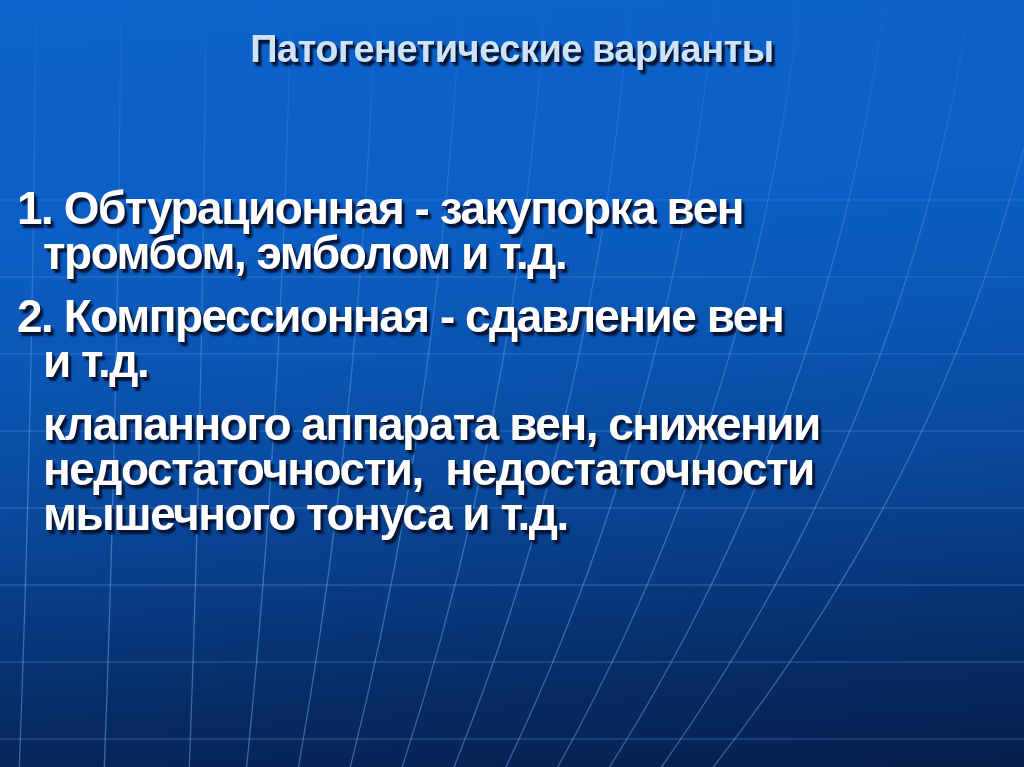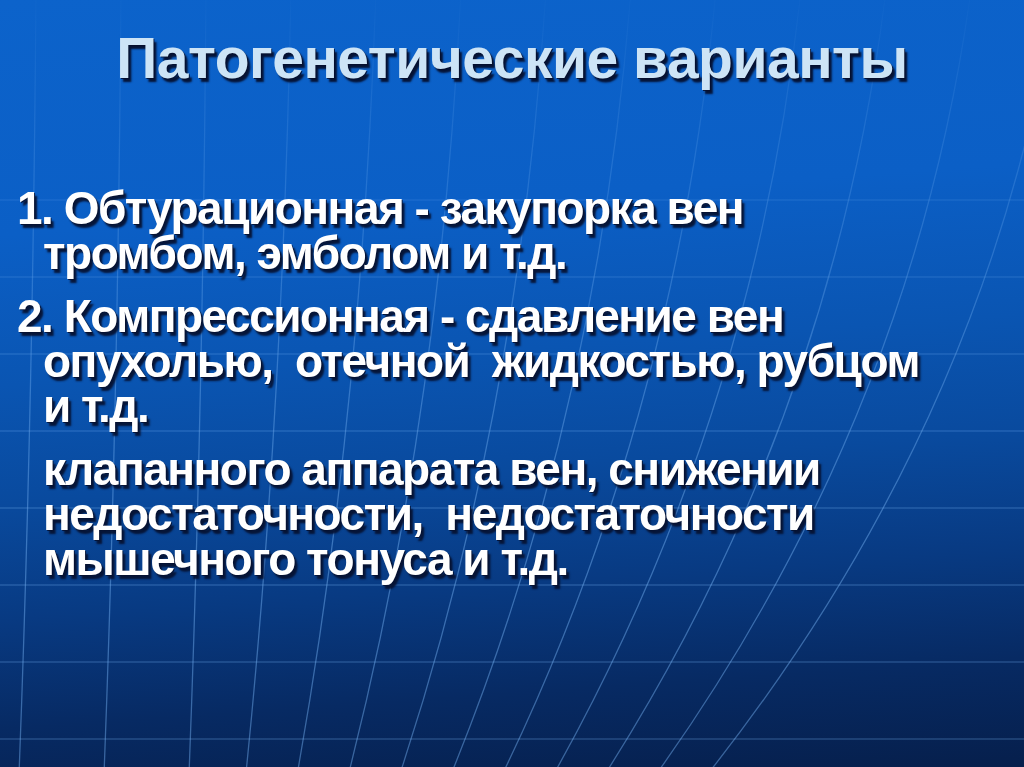--- a/index.html
+++ b/index.html
@@ -18,23 +18,23 @@
       #061f4c 100%);
   }
   .grid{
     position:absolute;left:0;top:0;width:1024px;height:767px;
     pointer-events:none;
     -webkit-mask-image:linear-gradient(180deg,rgba(0,0,0,0.06) 0%,rgba(0,0,0,0.45) 20%,rgba(0,0,0,0.8) 45%,#000 70%);
     mask-image:linear-gradient(180deg,rgba(0,0,0,0.06) 0%,rgba(0,0,0,0.45) 20%,rgba(0,0,0,0.8) 45%,#000 70%);
   }
   .title{
     position:absolute;
-    left:0;right:0;top:28px;
+    left:0;right:0;top:19px;
     text-align:center;
-    font-size:57px;
+    font-size:38px;
     font-weight:700;
     line-height:60px;
     letter-spacing:-0.5px;
     text-shadow:3px 4px 2px rgba(5,15,45,0.95),1px 1px 0 rgba(5,15,45,0.85);
   }
   .body{
     position:absolute;
     left:0;top:186px;
     width:1016px;
     font-size:46px;
@@ -81,21 +81,20 @@
       <div>Патогенетические варианты</div>
     </div>
 
   <div class="body" style="color: rgb(255, 255, 255); padding-left: 9px;">
       <div class="item">
         <div class="line first">1. Обтурационная - закупорка вен</div>
         <div class="line">тромбом, эмболом и т.д.</div>
       </div>
       <div class="item">
         <div class="line first">2. Компрессионная - сдавление вен</div>
-        <div class="line">опухолью,  отечной  жидкостью, рубцом</div>
         <div class="line">и т.д.</div>
       </div>
       <div class="item">
         <div class="line">клапанного аппарата вен, снижении</div>
         <div class="line">недостаточности,  недостаточности</div>
         <div class="line">мышечного тонуса и т.д.</div>
       </div>
     </div>
 
 </div>

